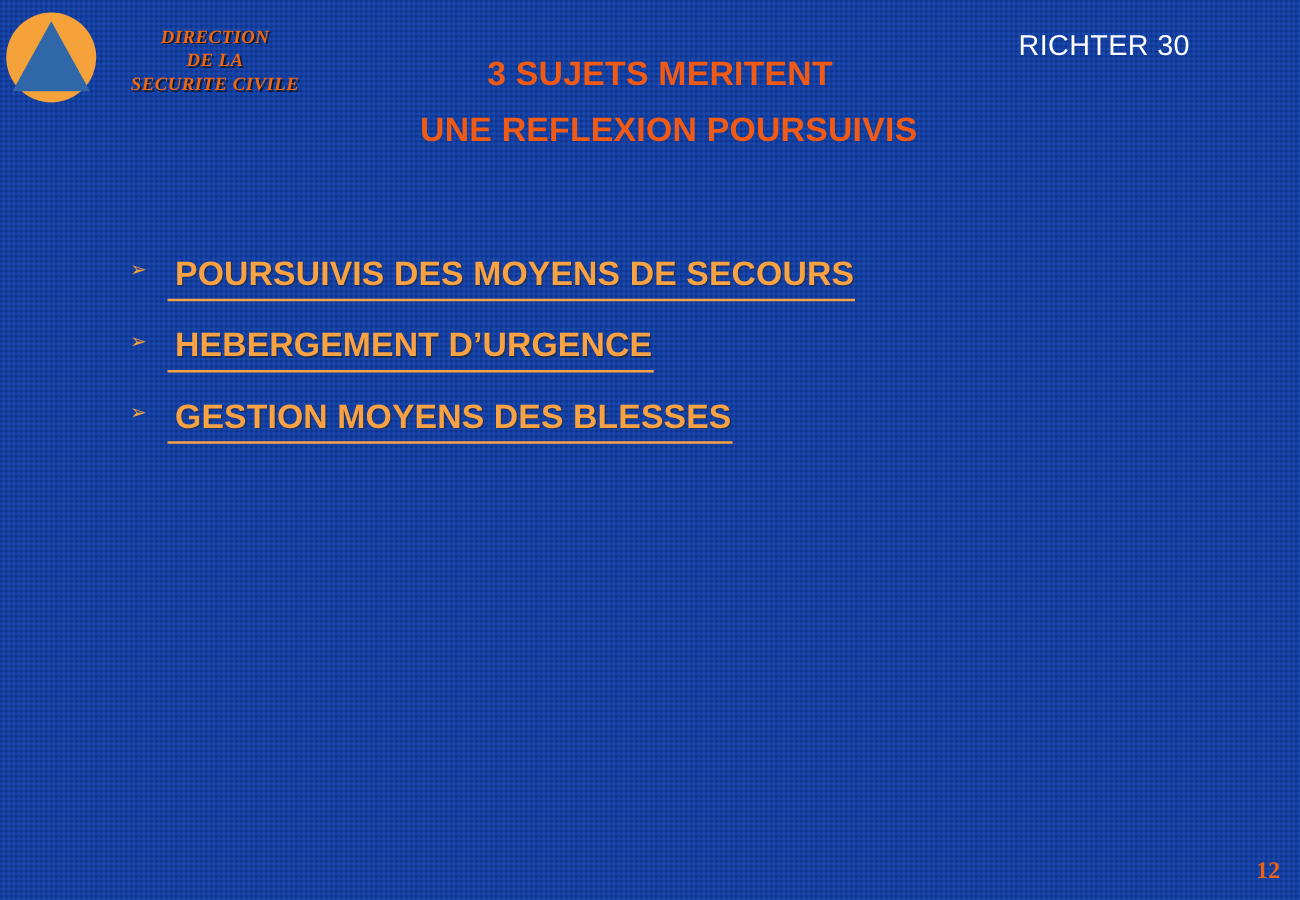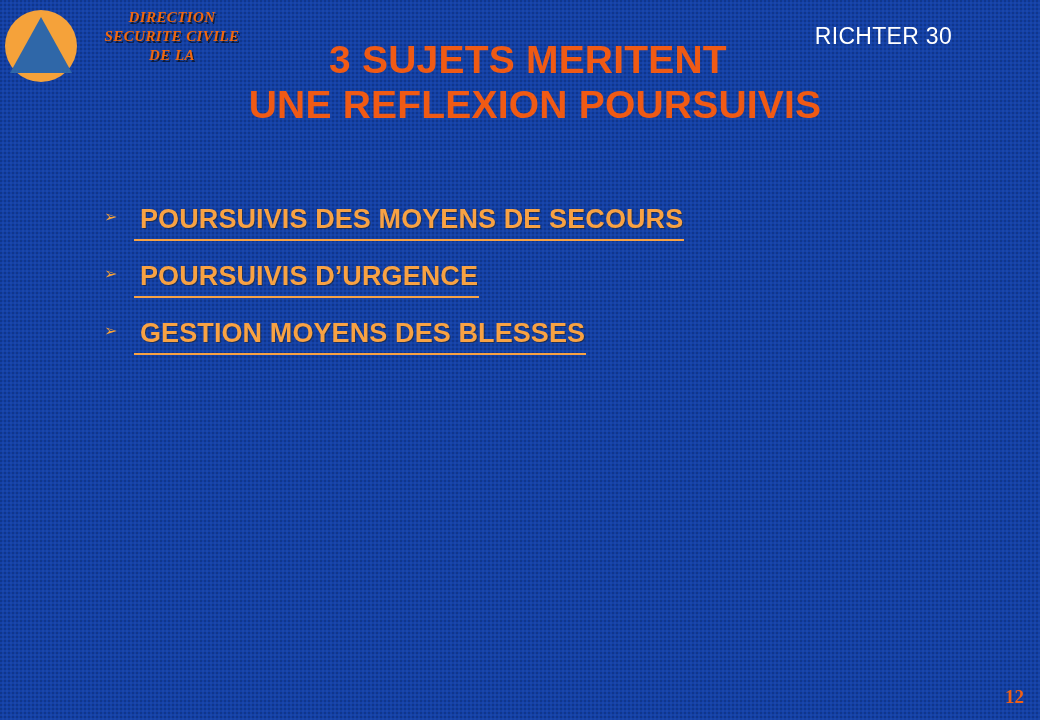--- a/index.html
+++ b/index.html
@@ -31,21 +31,21 @@
     left: 3px;
     top: 9px;
     width: 76px;
     height: 74px;
   }
 
   
   #dept-block {
     position: absolute;
     left: 84px;
-    top: 8px;
+    top: 21px;
     width: 176px;
     text-align: center;
     font-family: "Liberation Serif", "DejaVu Serif", serif;
     font-weight: bold;
     font-style: italic;
     font-size: 15px;
     line-height: 19px;
     letter-spacing: 0.4px;
     color: #f0670f;
     text-shadow: 1.5px 1.5px 0 #101b33;
@@ -67,21 +67,21 @@
   #title-block {
     position: absolute;
     left: 0;
     top: 37px;
     width: 1040px;
     text-align: center;
     pointer-events: none;
   }
   .title-line {
     display: block;
-    font-size: 39px;
+    font-size: 27px;
     font-weight: bold;
     color: #f05a14;
     line-height: 45px;
     letter-spacing: 0.2px;
     white-space: nowrap;
   }
   .title-line.line-1 { padding-left: 16px; }
   .title-line.line-2 { padding-left: 30px; }
 
   
@@ -135,41 +135,41 @@
 
   <div id="logo-mark">
     <svg viewBox="0 0 76 74" width="76" height="74" aria-hidden="true">
       <circle cx="38" cy="37" r="36" fill="#f5a23a"></circle>
       <polygon points="38,8 69,64 7,64" fill="#2f67a8"></polygon>
     </svg>
   </div>
 
   <div id="dept-block">
     <div>DIRECTION</div>
+    <div>DE LA</div>
     <div>SECURITE CIVILE</div>
-    <div>DE LA</div>
   </div>
 
   <div id="richter-label">RICHTER 30</div>
 
   <div id="title-block">
     <span class="title-line line-1">3 SUJETS MERITENT</span>
     <span class="title-line line-2">UNE REFLEXION POURSUIVIS</span>
   </div>
 
   <div id="bullet-list">
 
     <div class="bullet-row">
       <span class="bullet-marker">➢</span>
       <span class="bullet-text"> POURSUIVIS DES MOYENS DE SECOURS</span>
     </div>
 
     <div class="bullet-row">
       <span class="bullet-marker">➢</span>
-      <span class="bullet-text"> POURSUIVIS D’URGENCE</span>
+      <span class="bullet-text"> HEBERGEMENT D’URGENCE</span>
     </div>
 
     <div class="bullet-row">
       <span class="bullet-marker">➢</span>
       <span class="bullet-text"> GESTION MOYENS DES BLESSES</span>
     </div>
 
   </div>
 
   <div id="page-number">12</div>

